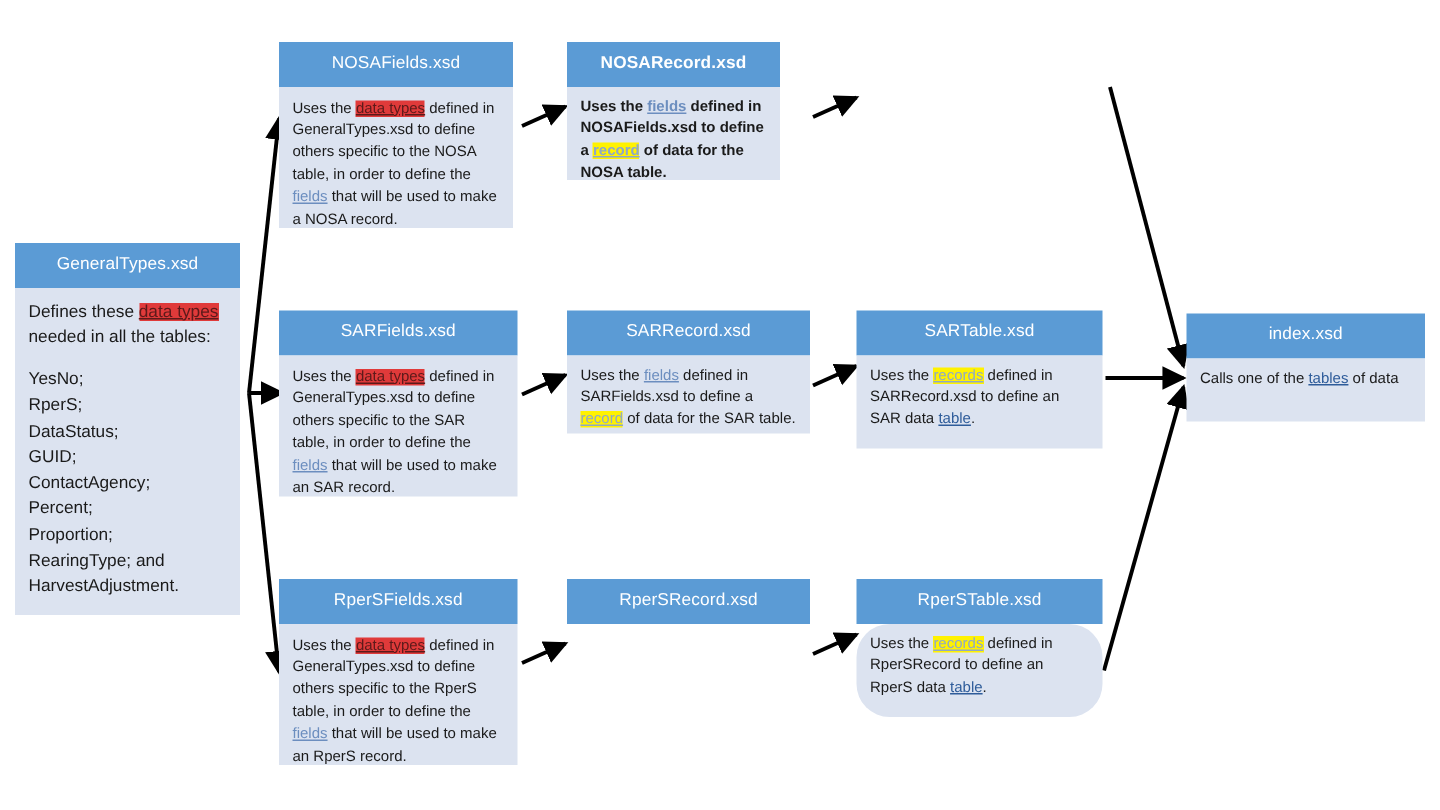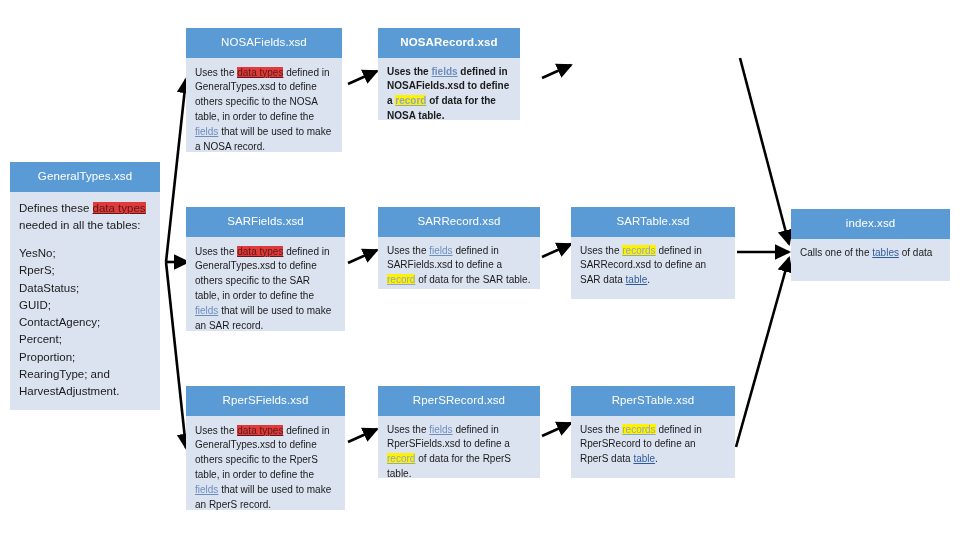--- a/index.html
+++ b/index.html
@@ -178,26 +178,25 @@
     <div class="card-body compact" style="height:62px;"><span>Uses the </span><span class="hl-yellow">records</span><span> defined in SARRecord.xsd to define an SAR data </span><span class="lnk-dark">table</span><span>.</span></div>
   </div>
 
   <div class="card" style="left:186px; top:386px; width:159px;">
     <div class="card-header">RperSFields.xsd</div>
     <div class="card-body" style="height:94px;"><span>Uses the </span><span class="hl-red">data types</span><span> defined in GeneralTypes.xsd to define others specific to the RperS table, in order to define the </span><span class="lnk">fields</span><span> that will be used to make an RperS record.</span></div>
   </div>
 
   <div class="card" style="left:378px; top:386px; width:162px;">
     <div class="card-header">RperSRecord.xsd</div>
-    <div class="card-body compact" style="height:62px;"><span>Uses the </span><span class="lnk">fields</span><span> defined in RperSFields.xsd to define a </span><span class="hl-yellow">record</span><span> of data for the RperS table.</span></div>
   </div>
 
   <div class="card" style="left:571px; top:386px; width:164px;">
     <div class="card-header">RperSTable.xsd</div>
-    <div class="card-body compact" style="height:62px;"><span>Uses the </span><span class="hl-yellow">records</span><span> defined in RperSRecord to define an RperS data </span><span class="lnk-dark">table</span><span>.</span></div>
+    <div class="card-body compact" style="height:62px;border-radius:22px;"><span>Uses the </span><span class="hl-yellow">records</span><span> defined in RperSRecord to define an RperS data </span><span class="lnk-dark">table</span><span>.</span></div>
   </div>
 
   <div class="card" style="left:791px; top:209px; width:159px;">
     <div class="card-header">index.xsd</div>
     <div class="card-body compact" style="height:42px;">
       <span>Calls one of the </span><span class="lnk-dark">tables</span><span> of data</span>
     </div>
   </div>
 
 </div>

